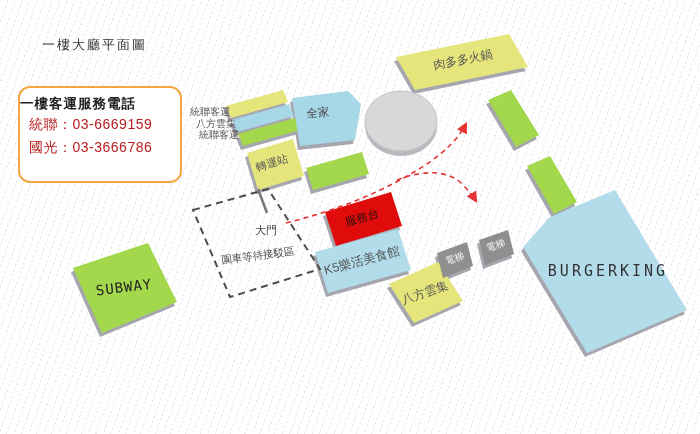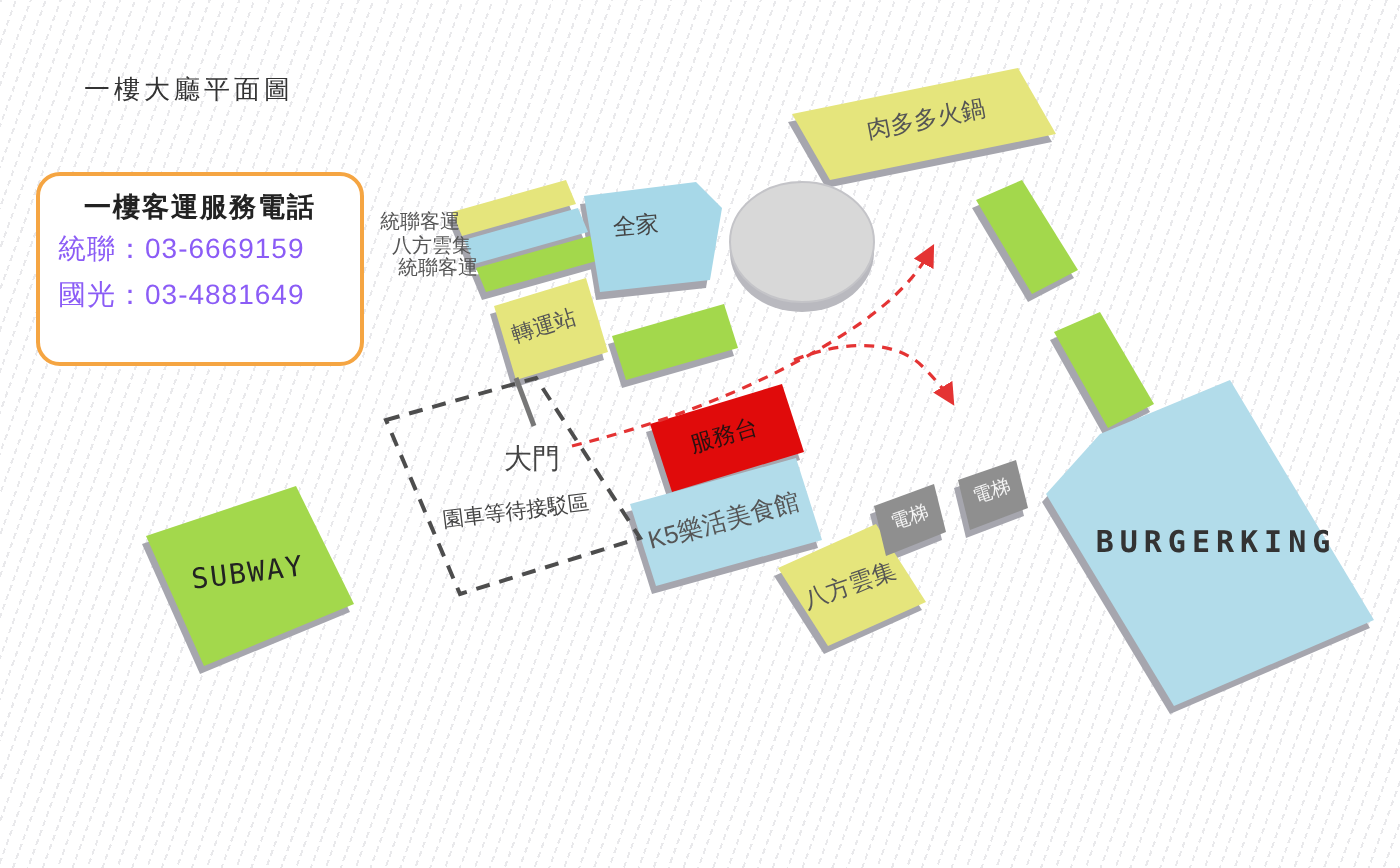--- a/index.html
+++ b/index.html
@@ -30,25 +30,25 @@
   .page-title{
     position:absolute;left:42px;top:36px;
     font-size:13px;color:#333;letter-spacing:2px;z-index:5;
   }
   .phone-box{
     position:absolute;left:18px;top:86px;width:160px;height:93px;
     background:#fff;border:2.5px solid #f5a542;border-radius:12px;
     z-index:6;
   }
   .pb-title{
-    margin-top:7px;text-align:center;
+    margin-top:7px;text-align:left;
     font-size:13.5px;font-weight:bold;color:#222;letter-spacing:1px;
   }
   .pb-line{
-    margin-left:9px;font-size:14px;color:#8b5cf6;
+    margin-left:9px;font-size:14px;color:#b91c1c;
     line-height:22.5px;letter-spacing:0.5px;
   }
   .bus-labels{
     position:absolute;left:184px;top:106px;width:56px;
     text-align:right;font-size:10px;line-height:11.5px;color:#555;z-index:5;
   }
   .bus-labels span{display:block;}
   .bus-labels span:nth-child(1){padding-right:10px;}
   .bus-labels span:nth-child(2){padding-right:4px;}
   .bus-labels span:nth-child(3){padding-right:1px;}
@@ -125,21 +125,21 @@
 
     <path d="M286,223 C330,212 374,196 414,172 C441,156 457,141 466,124" fill="none" stroke="#e43333" stroke-width="1.6" stroke-dasharray="5 4" marker-end="url(#arr)"></path>
     <path d="M397,180 C424,169 449,171 461,183 C468,190 473,196 476,201" fill="none" stroke="#e43333" stroke-width="1.6" stroke-dasharray="5 4" marker-end="url(#arr)"></path>
   </svg>
 
   <div class="page-title">一樓大廳平面圖</div>
 
   <div class="phone-box">
     <div class="pb-title">一樓客運服務電話</div>
     <div class="pb-line">統聯：03-6669159</div>
-    <div class="pb-line">國光：03-4881649</div>
+    <div class="pb-line">國光：03-3666786</div>
   </div>
 
   <div class="bus-labels">
     <span>統聯客運</span>
     <span>八方雲集</span>
     <span>統聯客運</span>
   </div>
 
   <div class="lbl" style="left:272px;top:163px;transform:translate(-50%,-50%) rotate(-17deg);font-size:11px;">轉運站</div>
 
@@ -150,21 +150,21 @@
   <div class="lbl" style="left:362px;top:218px;transform:translate(-50%,-50%) rotate(-16deg);font-size:11.5px;color:#2b1111;">服務台</div>
 
   <div class="lbl" style="left:362px;top:261px;transform:translate(-50%,-50%) rotate(-15deg);font-size:12.5px;">K5樂活美食館</div>
 
   <div class="lbl" style="left:425px;top:293px;transform:translate(-50%,-50%) rotate(-19deg);font-size:12px;">八方雲集</div>
 
   <div class="lbl" style="left:455px;top:259px;transform:translate(-50%,-50%) rotate(-19deg);font-size:9.5px;color:#f5f5f5;">電梯</div>
 
   <div class="lbl" style="left:496px;top:246px;transform:translate(-50%,-50%) rotate(-19deg);font-size:9.5px;color:#f5f5f5;">電梯</div>
 
-  <div class="lbl mono" style="left:608px;top:271px;transform:translate(-50%,-50%);font-size:15px;letter-spacing:3px;color:#333;font-weight:bold;">BURGERKING</div>
+  <div class="lbl mono" style="left:608px;top:271px;transform:translate(-50%,-50%);font-size:15px;letter-spacing:3px;color:#333;">BURGERKING</div>
 
   <div class="lbl mono" style="left:124px;top:287px;transform:translate(-50%,-50%) rotate(-7deg);font-size:14px;letter-spacing:1px;color:#222;">SUBWAY</div>
 
-  <div class="lbl" style="left:266px;top:230px;transform:translate(-50%,-50%);font-size:14px;color:#444;">大門</div>
+  <div class="lbl" style="left:266px;top:230px;transform:translate(-50%,-50%);font-size:11px;color:#444;">大門</div>
 
   <div class="lbl" style="left:258px;top:256px;transform:translate(-50%,-50%) rotate(-7deg);font-size:10.5px;color:#444;">園車等待接駁區</div>
 
 </div>
 
 </body></html>

